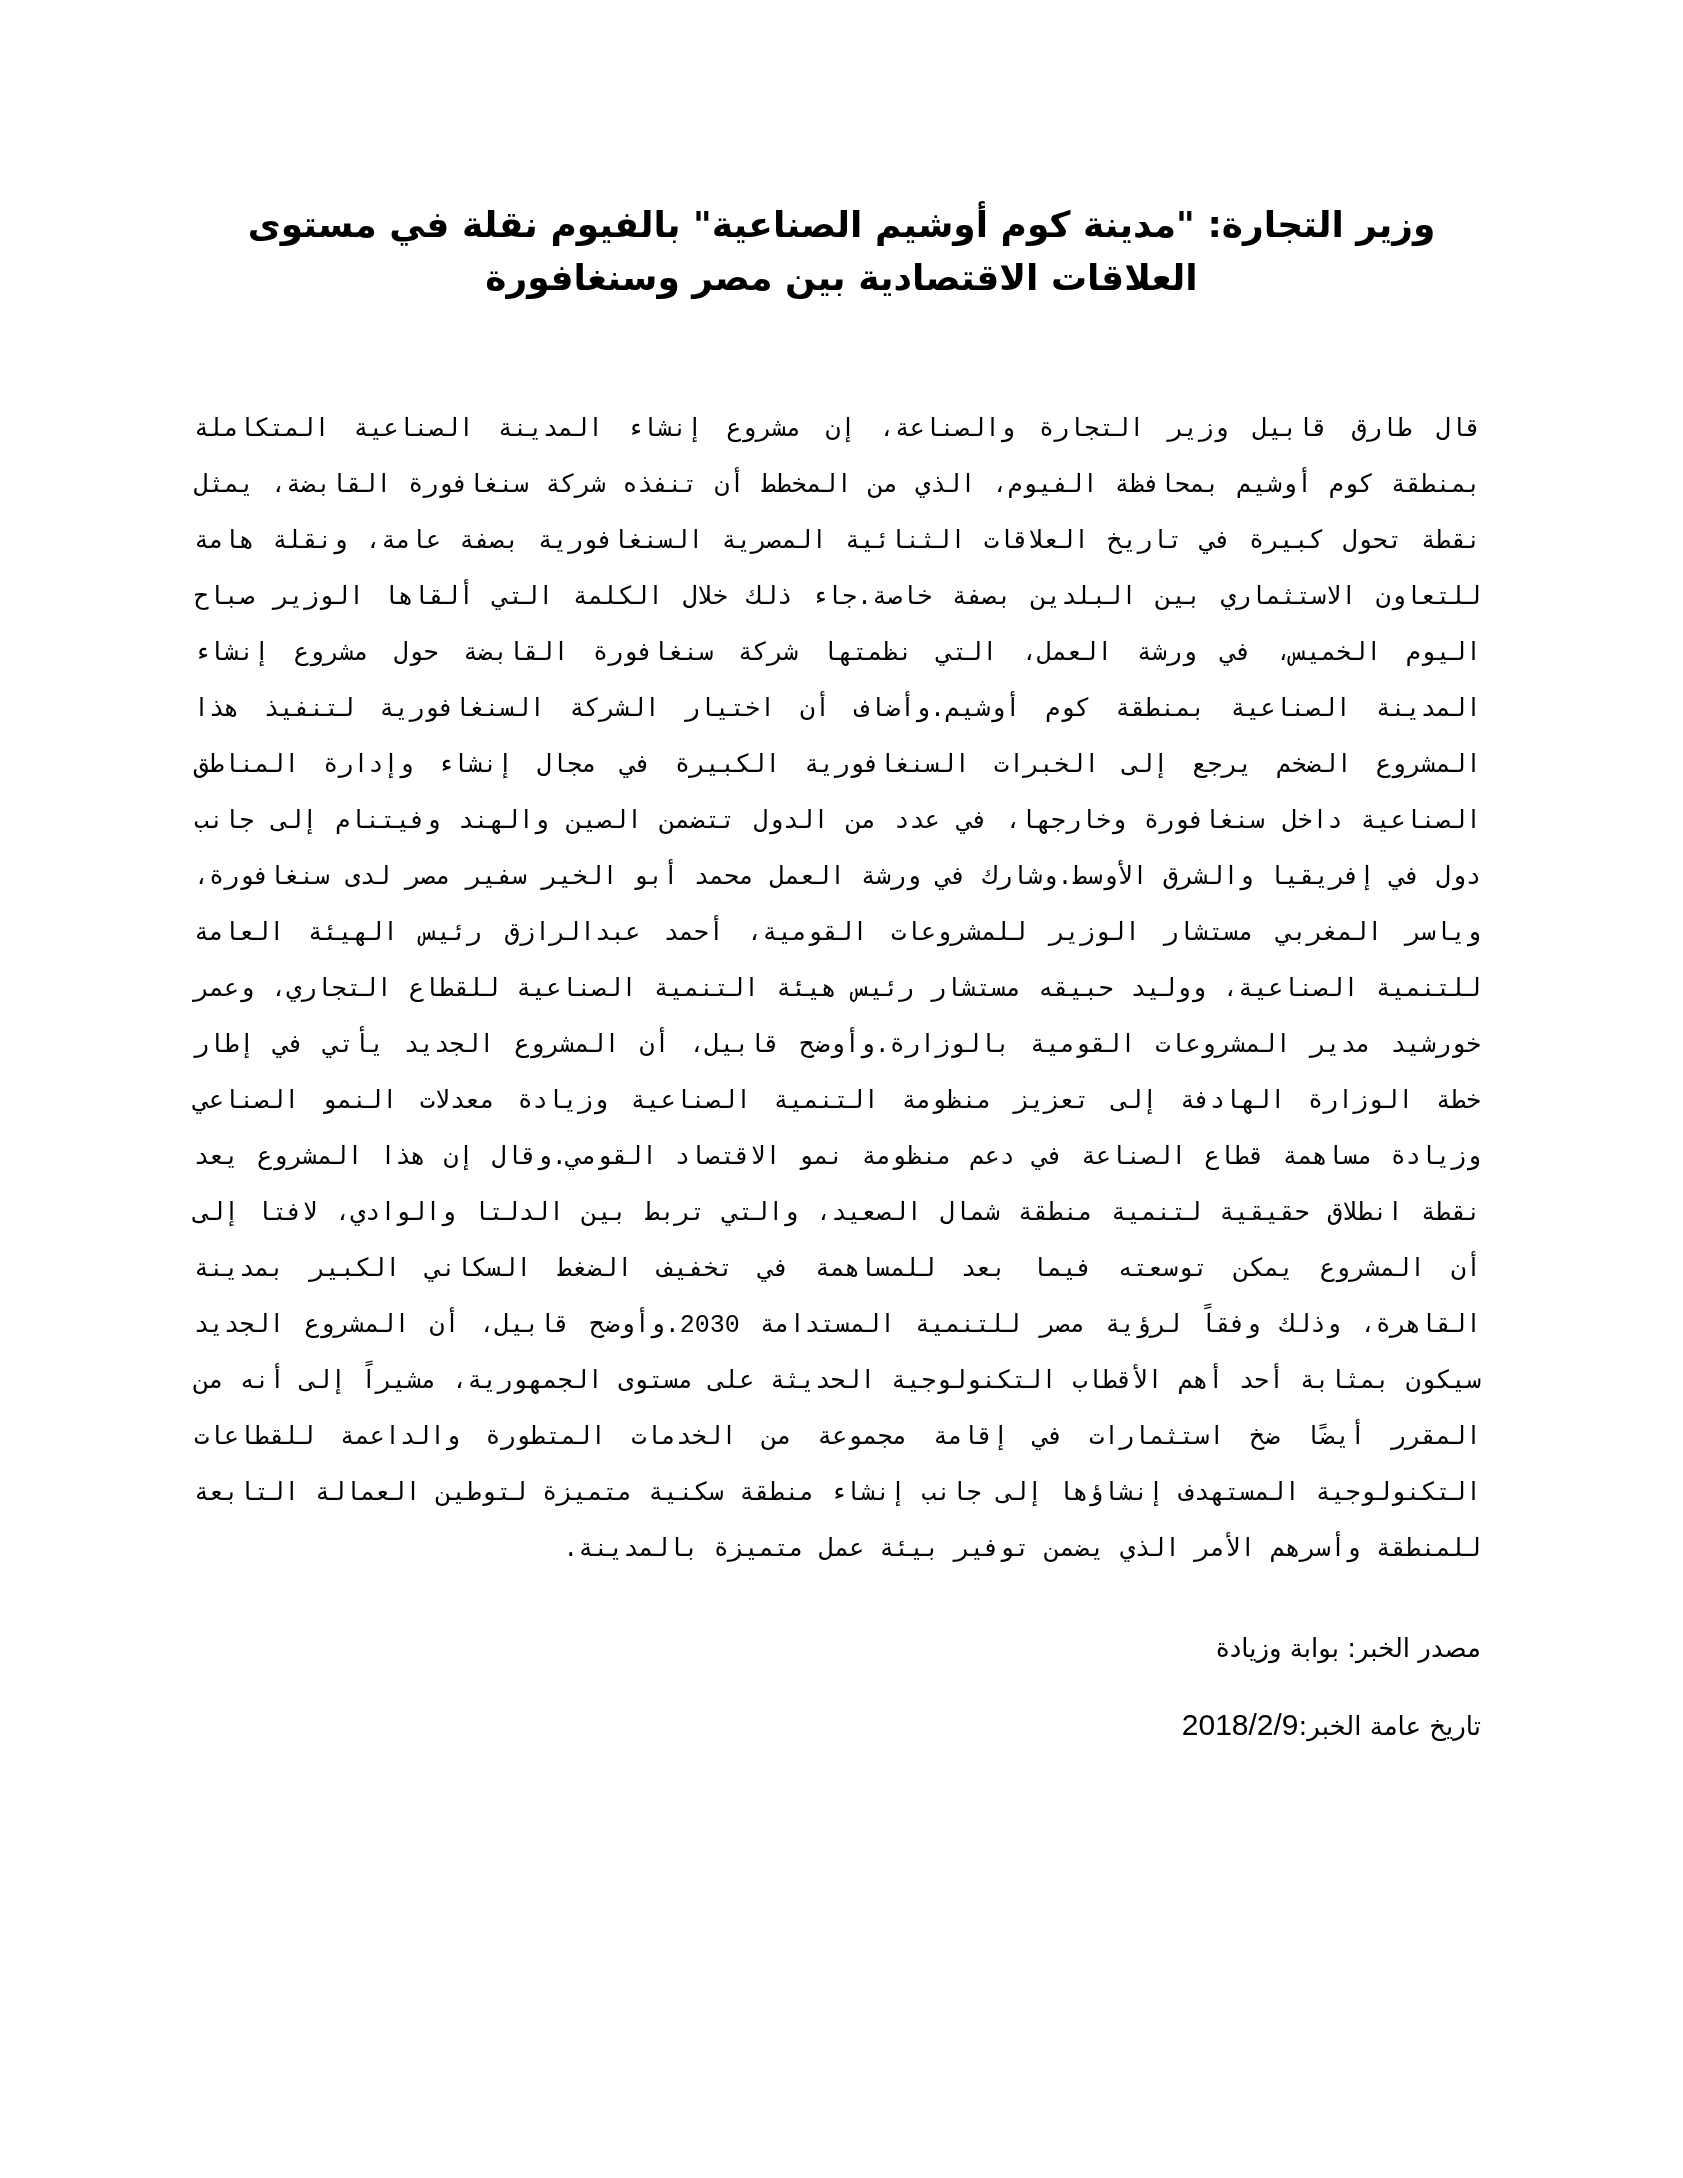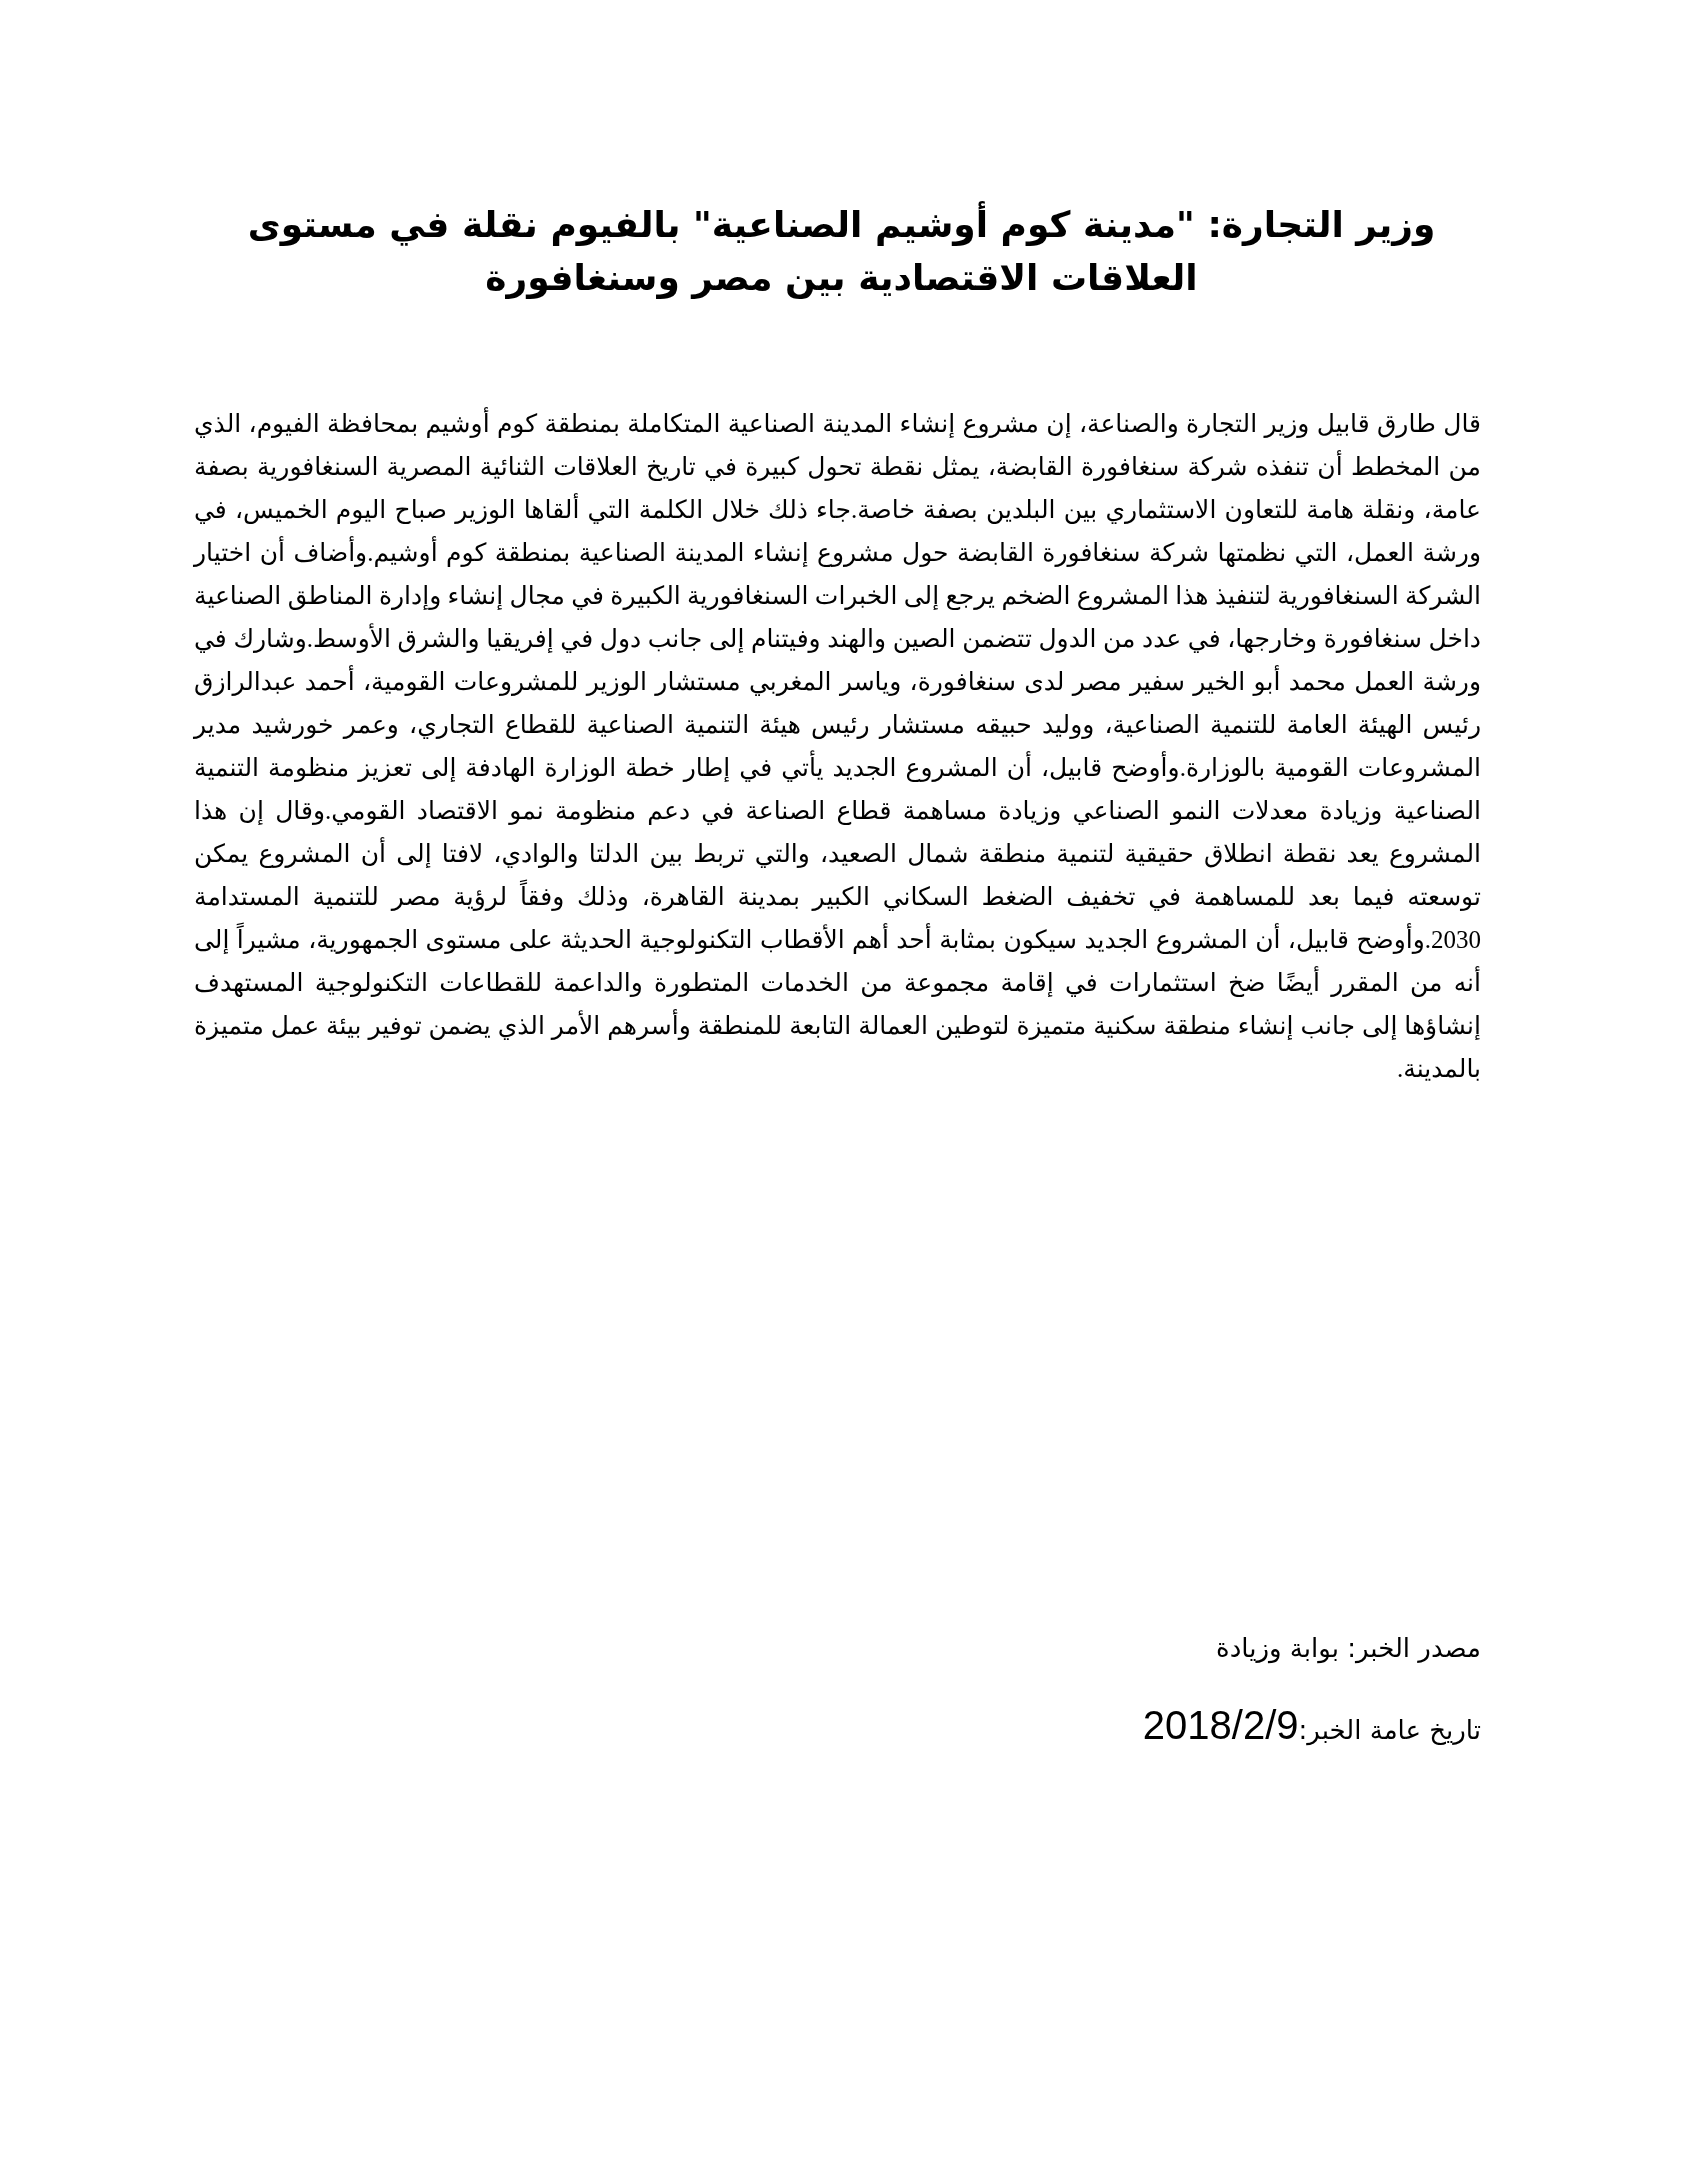--- a/index.html
+++ b/index.html
@@ -36,23 +36,23 @@
       margin: 0;
     }
     .body-text {
       position: absolute;
       left: 194px;
       top: 402px;
       width: 1287px;
       direction: rtl;
       text-align: justify;
       text-align-last: right;
-      font-family: Liberation Serif, serif;
+      font-family: Liberation Mono, monospace;
       font-size: 25px;
-      line-height: 43px;
+      line-height: 56px;
       margin: 0;
     }
     .source {
       position: absolute;
       right: 202px;
       top: 1628px;
       direction: rtl;
       text-align: right;
       font-family: "DejaVu Sans", sans-serif;
       font-size: 26px;
@@ -65,21 +65,21 @@
       top: 1705px;
       direction: rtl;
       text-align: right;
       font-family: "DejaVu Sans", sans-serif;
       font-size: 26px;
       line-height: 40px;
       margin: 0;
     }
     .date .date-value {
       font-family: "Liberation Sans", sans-serif;
-      font-size: 40px;
+      font-size: 30px;
       margin-left: 44px;
     }
   </style>
 </head>
 <body>
 
 <div class="page">
   <h1 class="title">وزير التجارة: "مدينة كوم أوشيم الصناعية" بالفيوم نقلة في مستوى العلاقات الاقتصادية بين مصر وسنغافورة</h1>
   <p class="body-text">قال طارق قابيل وزير التجارة والصناعة، إن مشروع إنشاء المدينة الصناعية المتكاملة بمنطقة كوم أوشيم بمحافظة الفيوم، الذي من المخطط أن تنفذه شركة سنغافورة القابضة، يمثل نقطة تحول كبيرة في تاريخ العلاقات الثنائية المصرية السنغافورية بصفة عامة، ونقلة هامة للتعاون الاستثماري بين البلدين بصفة خاصة.جاء ذلك خلال الكلمة التي ألقاها الوزير صباح اليوم الخميس، في ورشة العمل، التي نظمتها شركة سنغافورة القابضة حول مشروع إنشاء المدينة الصناعية بمنطقة كوم أوشيم.وأضاف أن اختيار الشركة السنغافورية لتنفيذ هذا المشروع الضخم يرجع إلى الخبرات السنغافورية الكبيرة في مجال إنشاء وإدارة المناطق الصناعية داخل سنغافورة وخارجها، في عدد من الدول تتضمن الصين والهند وفيتنام إلى جانب دول في إفريقيا والشرق الأوسط.وشارك في ورشة العمل محمد أبو الخير سفير مصر لدى سنغافورة، وياسر المغربي مستشار الوزير للمشروعات القومية، أحمد عبدالرازق رئيس الهيئة العامة للتنمية الصناعية، ووليد حبيقه مستشار رئيس هيئة التنمية الصناعية للقطاع التجاري، وعمر خورشيد مدير المشروعات القومية بالوزارة.وأوضح قابيل، أن المشروع الجديد يأتي في إطار خطة الوزارة الهادفة إلى تعزيز منظومة التنمية الصناعية وزيادة معدلات النمو الصناعي وزيادة مساهمة قطاع الصناعة في دعم منظومة نمو الاقتصاد القومي.وقال إن هذا المشروع يعد نقطة انطلاق حقيقية لتنمية منطقة شمال الصعيد، والتي تربط بين الدلتا والوادي، لافتا إلى أن المشروع يمكن توسعته فيما بعد للمساهمة في تخفيف الضغط السكاني الكبير بمدينة القاهرة، وذلك وفقاً لرؤية مصر للتنمية المستدامة 2030.وأوضح قابيل، أن المشروع الجديد سيكون بمثابة أحد أهم الأقطاب التكنولوجية الحديثة على مستوى الجمهورية، مشيراً إلى أنه من المقرر أيضًا ضخ استثمارات في إقامة مجموعة من الخدمات المتطورة والداعمة للقطاعات التكنولوجية المستهدف إنشاؤها إلى جانب إنشاء منطقة سكنية متميزة لتوطين العمالة التابعة للمنطقة وأسرهم الأمر الذي يضمن توفير بيئة عمل متميزة بالمدينة.</p>
   <p class="source">مصدر الخبر: بوابة وزيادة</p>

